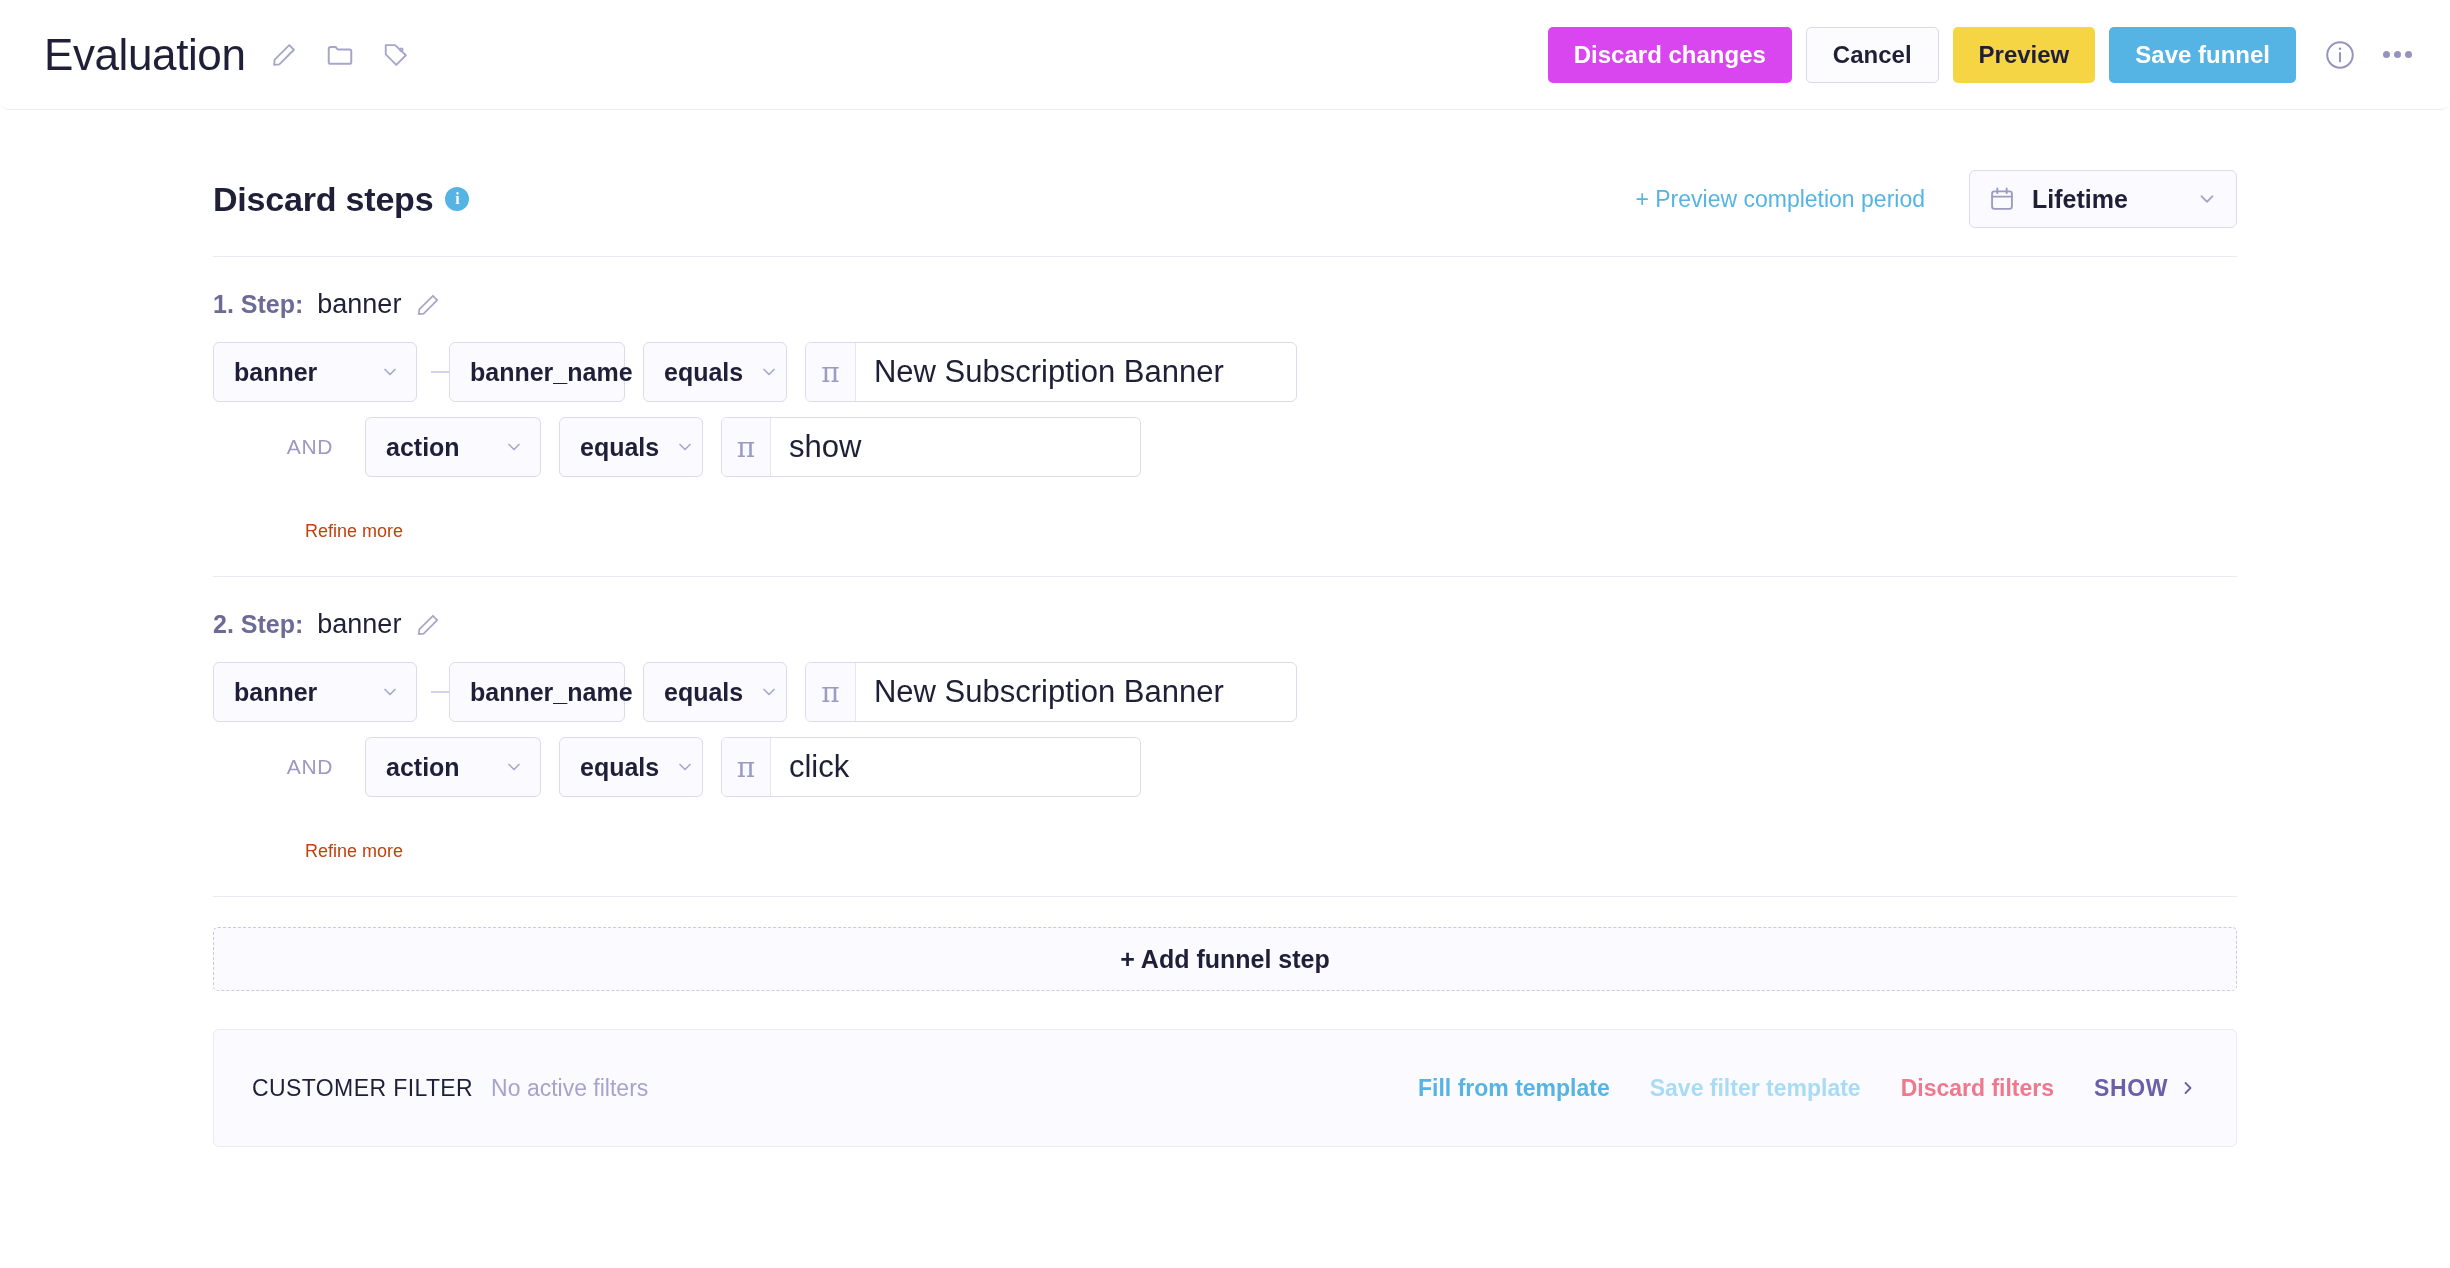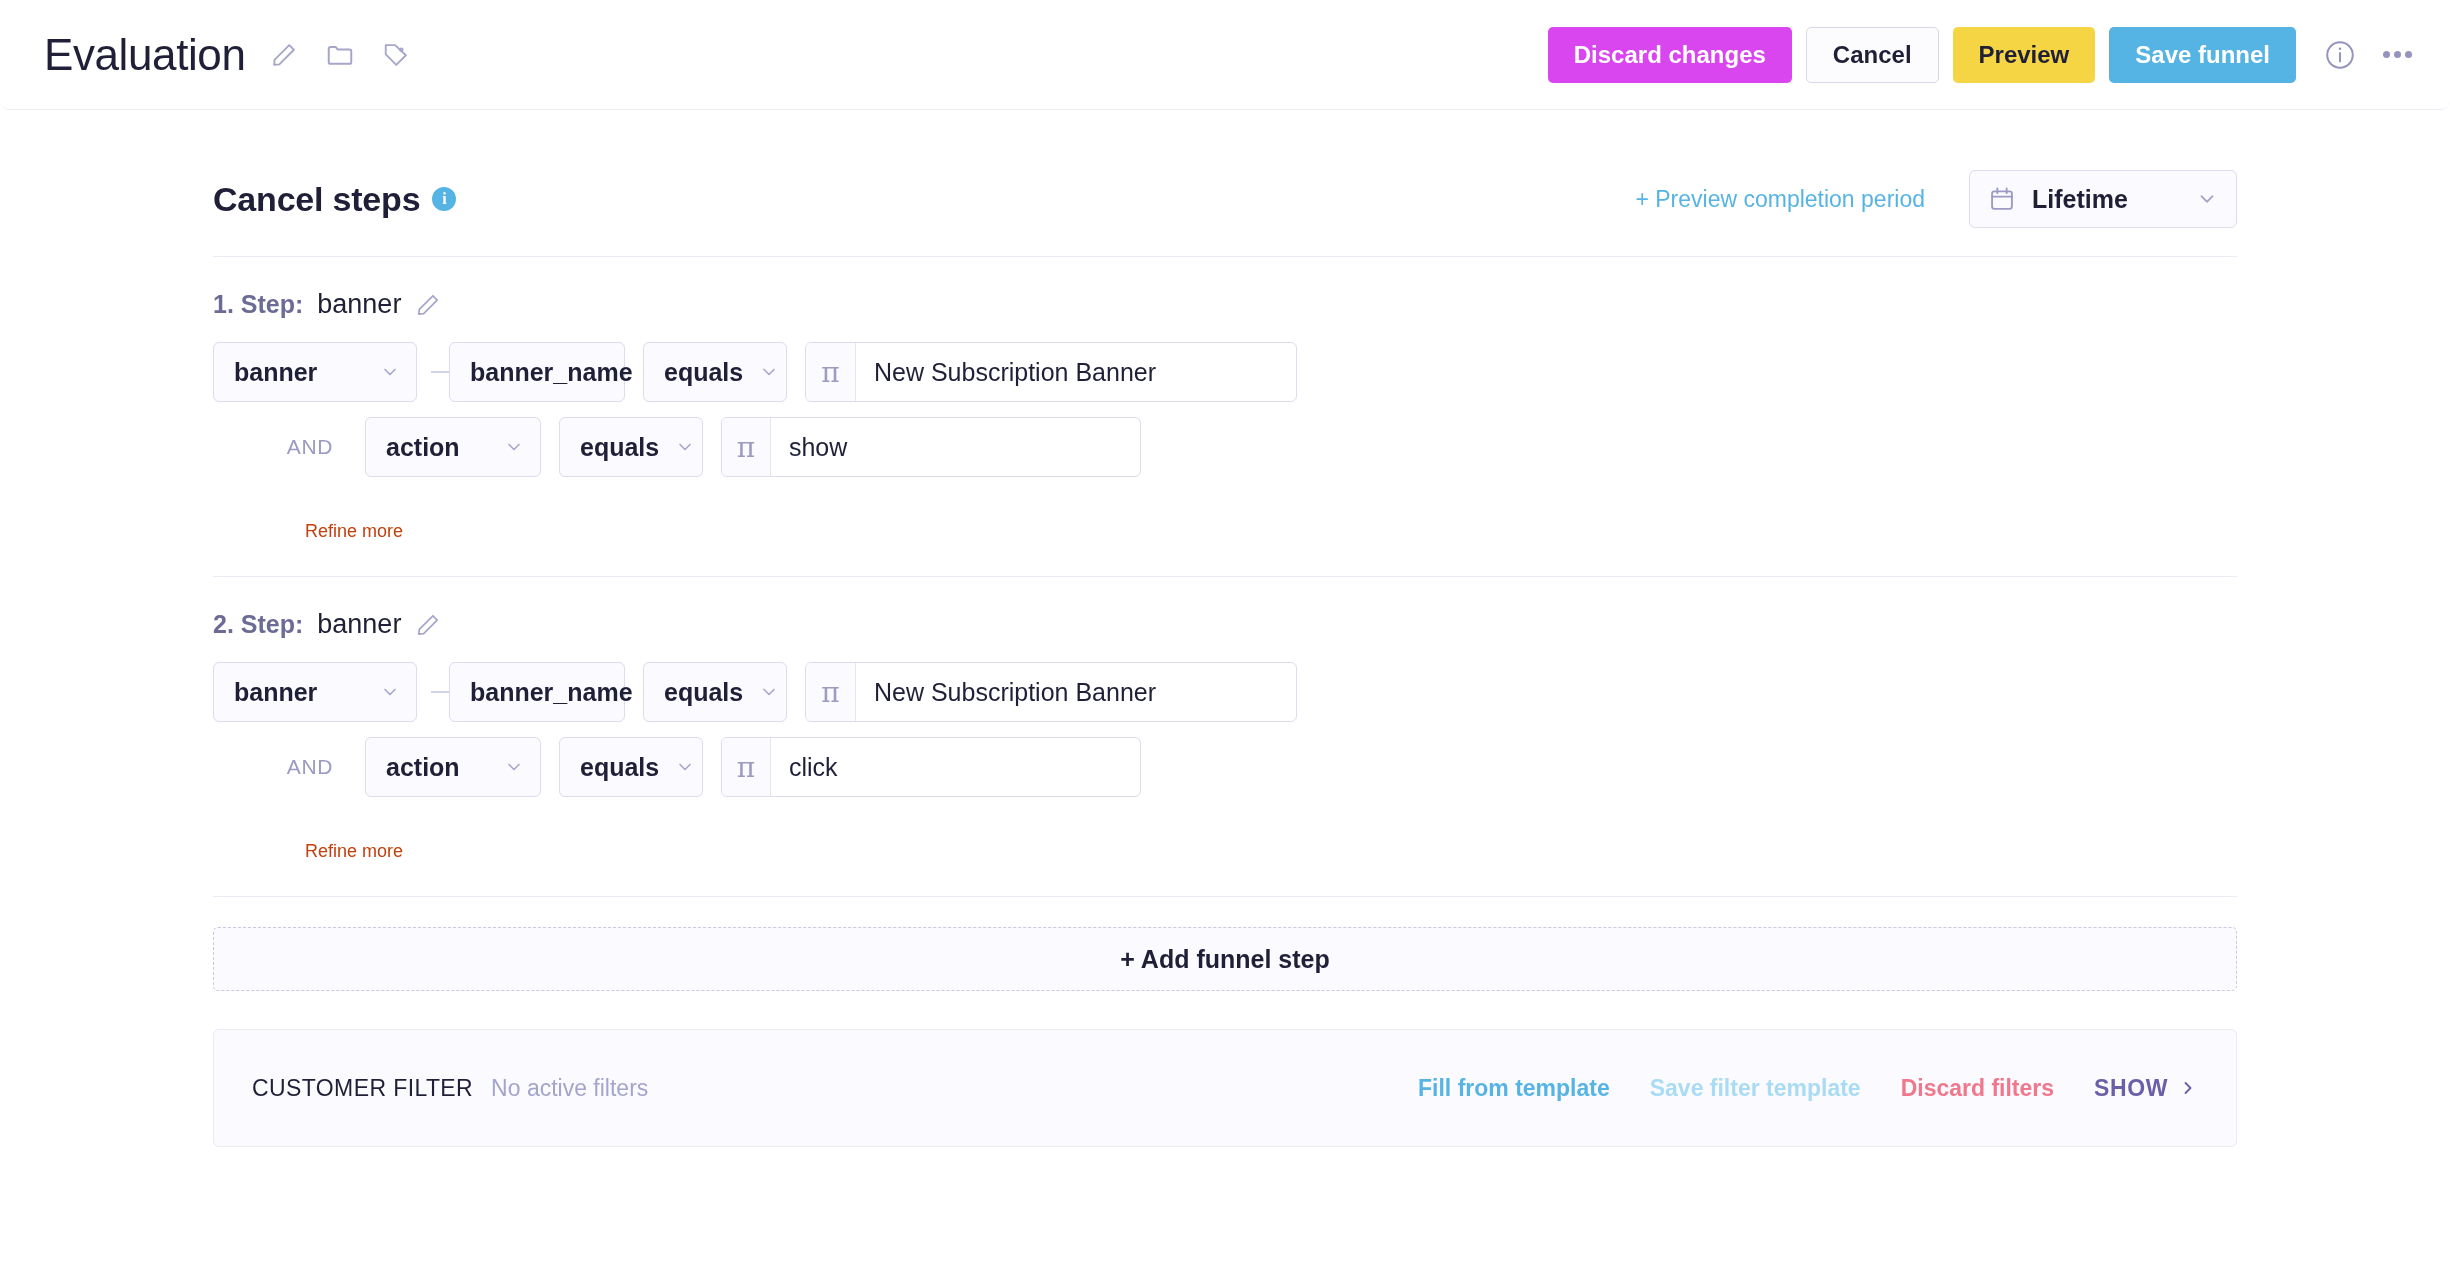--- a/index.html
+++ b/index.html
@@ -179,21 +179,21 @@
     justify-content: center;
     color: #9b9bc4;
     font-size: 28px;
     font-family: "DejaVu Serif", serif;
     cursor: pointer;
   }
   .field-input {
     border: none;
     outline: none;
     background: transparent;
-    font-size: 25px;
+    font-size: 31px;
     color: #1f1f38;
     padding: 0 18px;
     font-family: "Liberation Sans", sans-serif;
     width: 100%;
   }
   .field-w1 { width: 492px; }
   .field-w2 { width: 420px; }
 
   
   .conn {
@@ -324,21 +324,21 @@
         <i></i>
         <i></i>
     </div>
   </div>
 </div>
 
 <div class="main">
   <div class="content">
 
     <div class="section-head">
-      <div class="section-title">Cancel steps</div>
+      <div class="section-title">Discard steps</div>
       <div class="info-badge">i</div>
       <div class="head-spacer"></div>
       <div class="link-blue">+ Preview completion period</div>
       <div class="period-select">
         <span class="cal-icon">
           <svg width="28" height="28" viewBox="0 0 24 24" fill="none" stroke="currentColor" stroke-width="1.6" stroke-linecap="round">
             <rect x="3.5" y="5.5" width="17" height="15" rx="2"></rect>
             <path d="M3.5 10h17M8 3v4M16 3v4"></path>
           </svg>
         </span>

